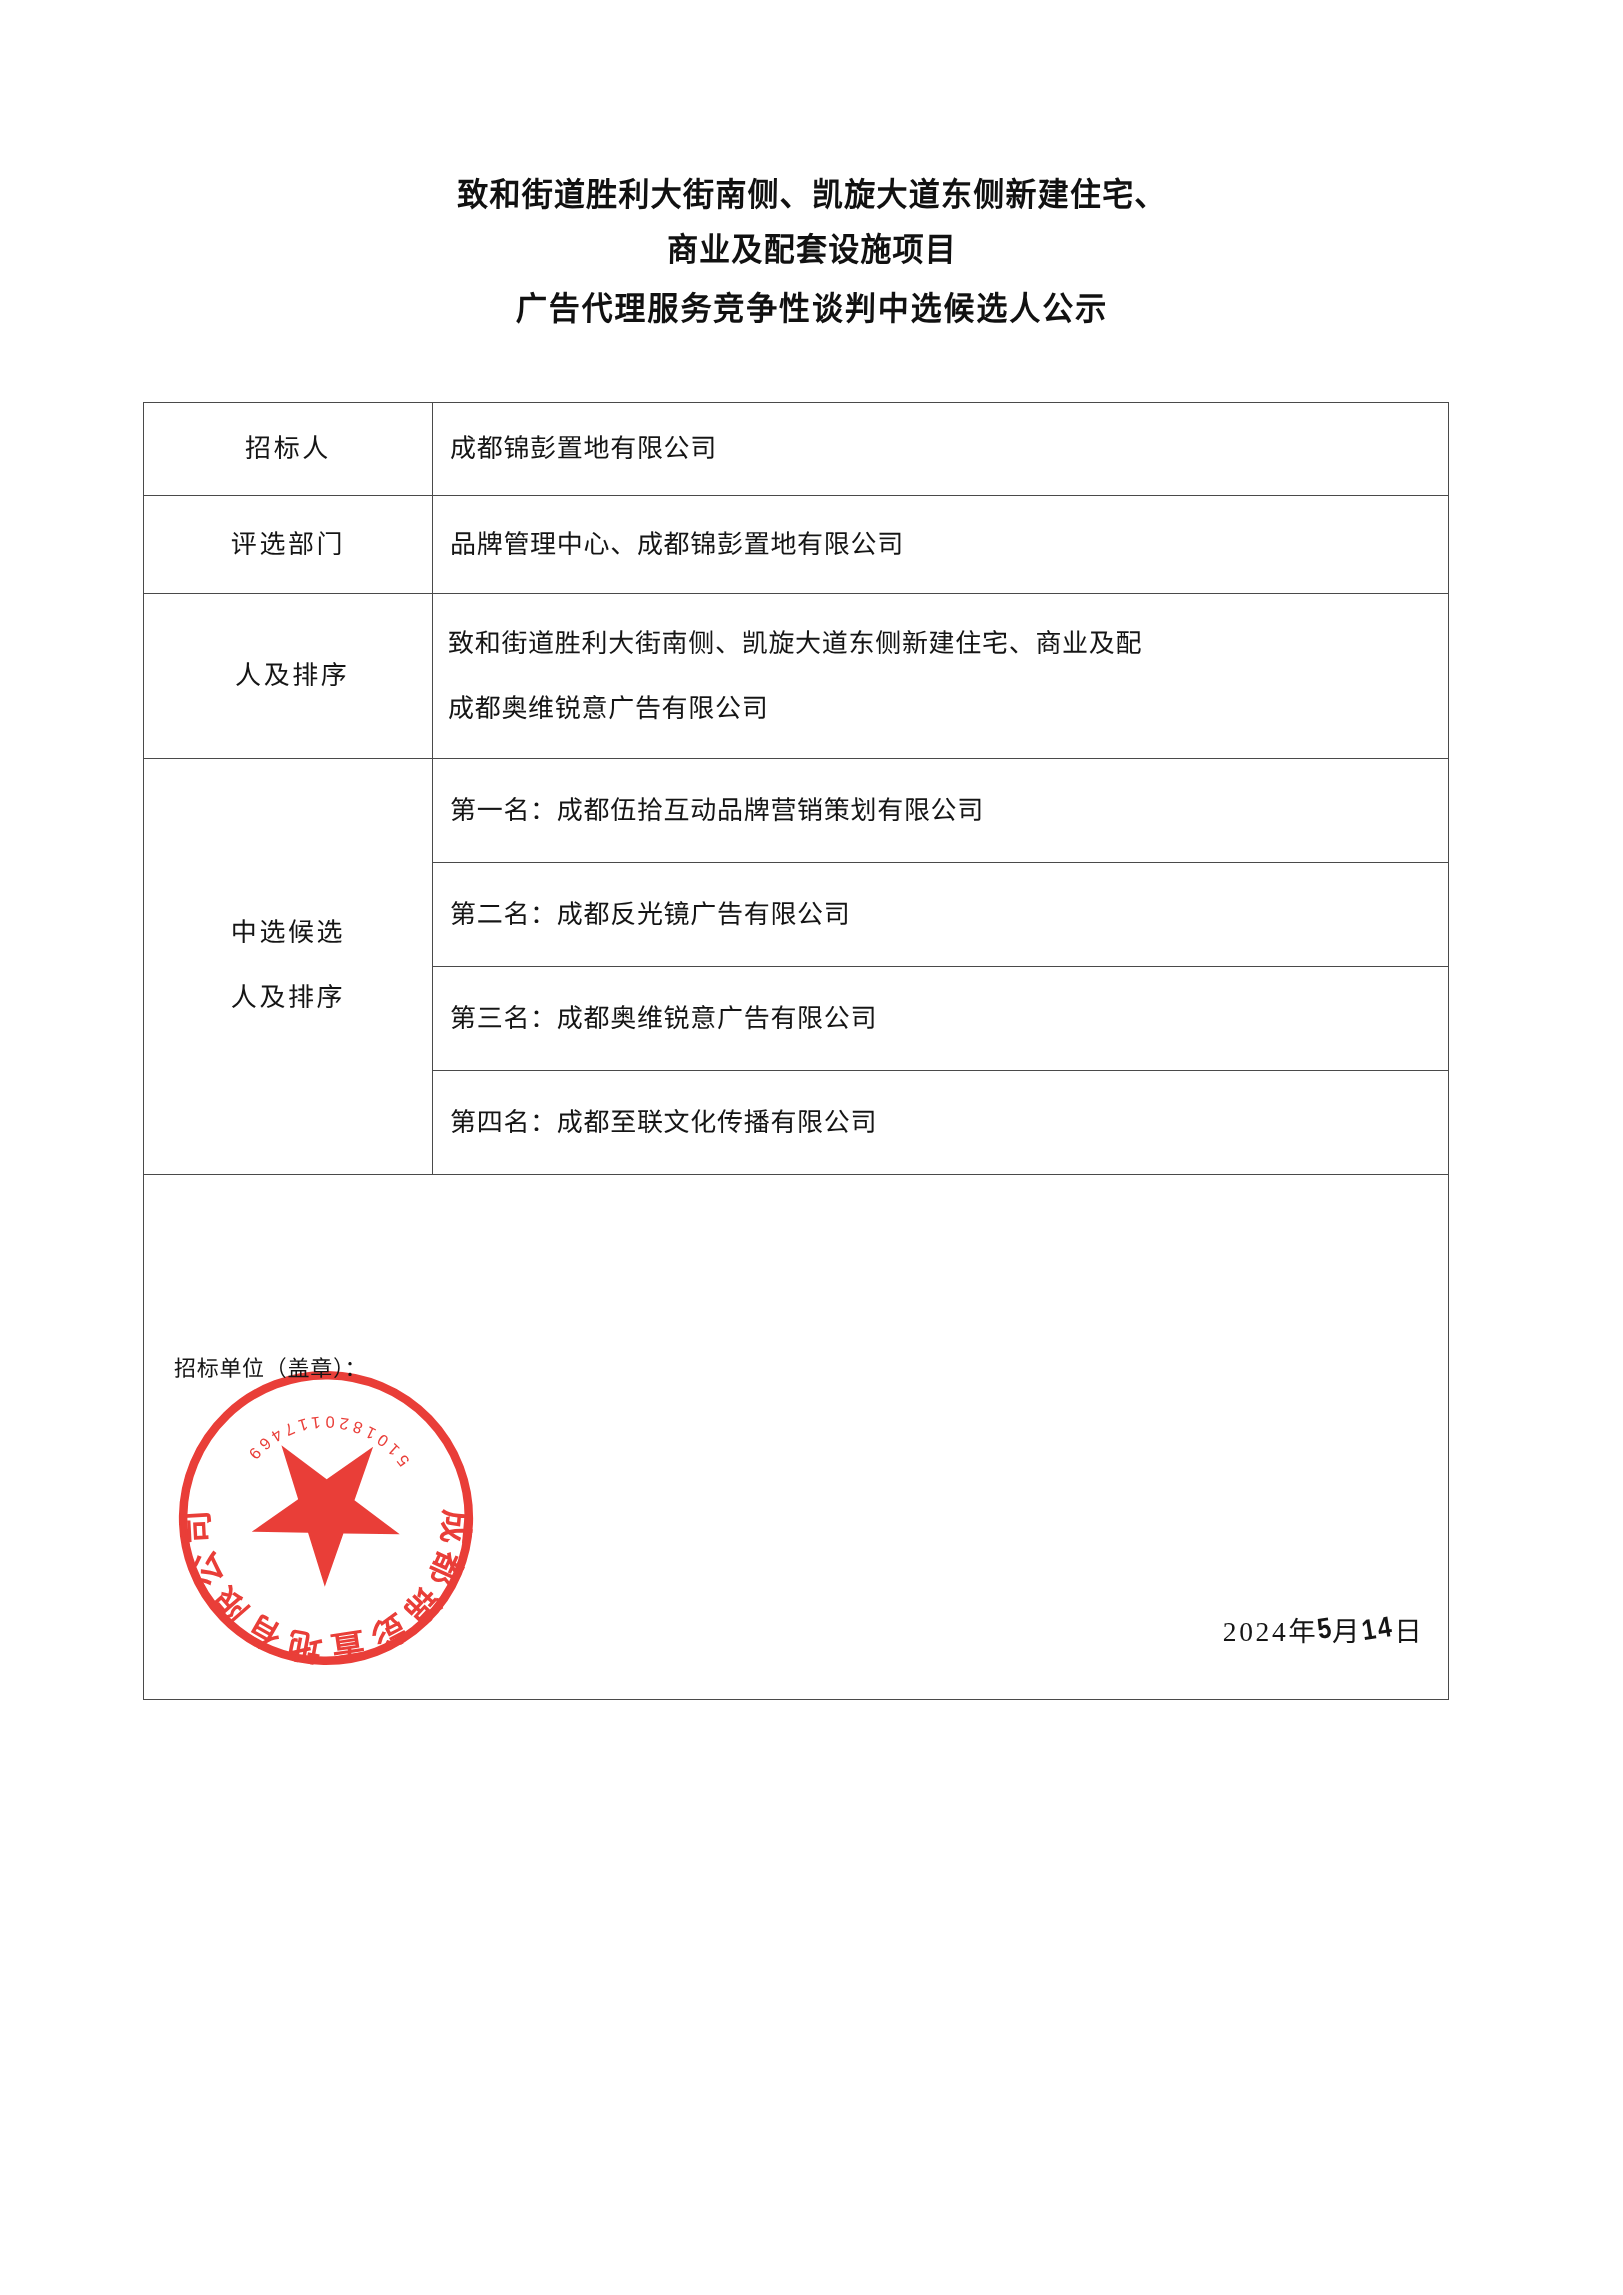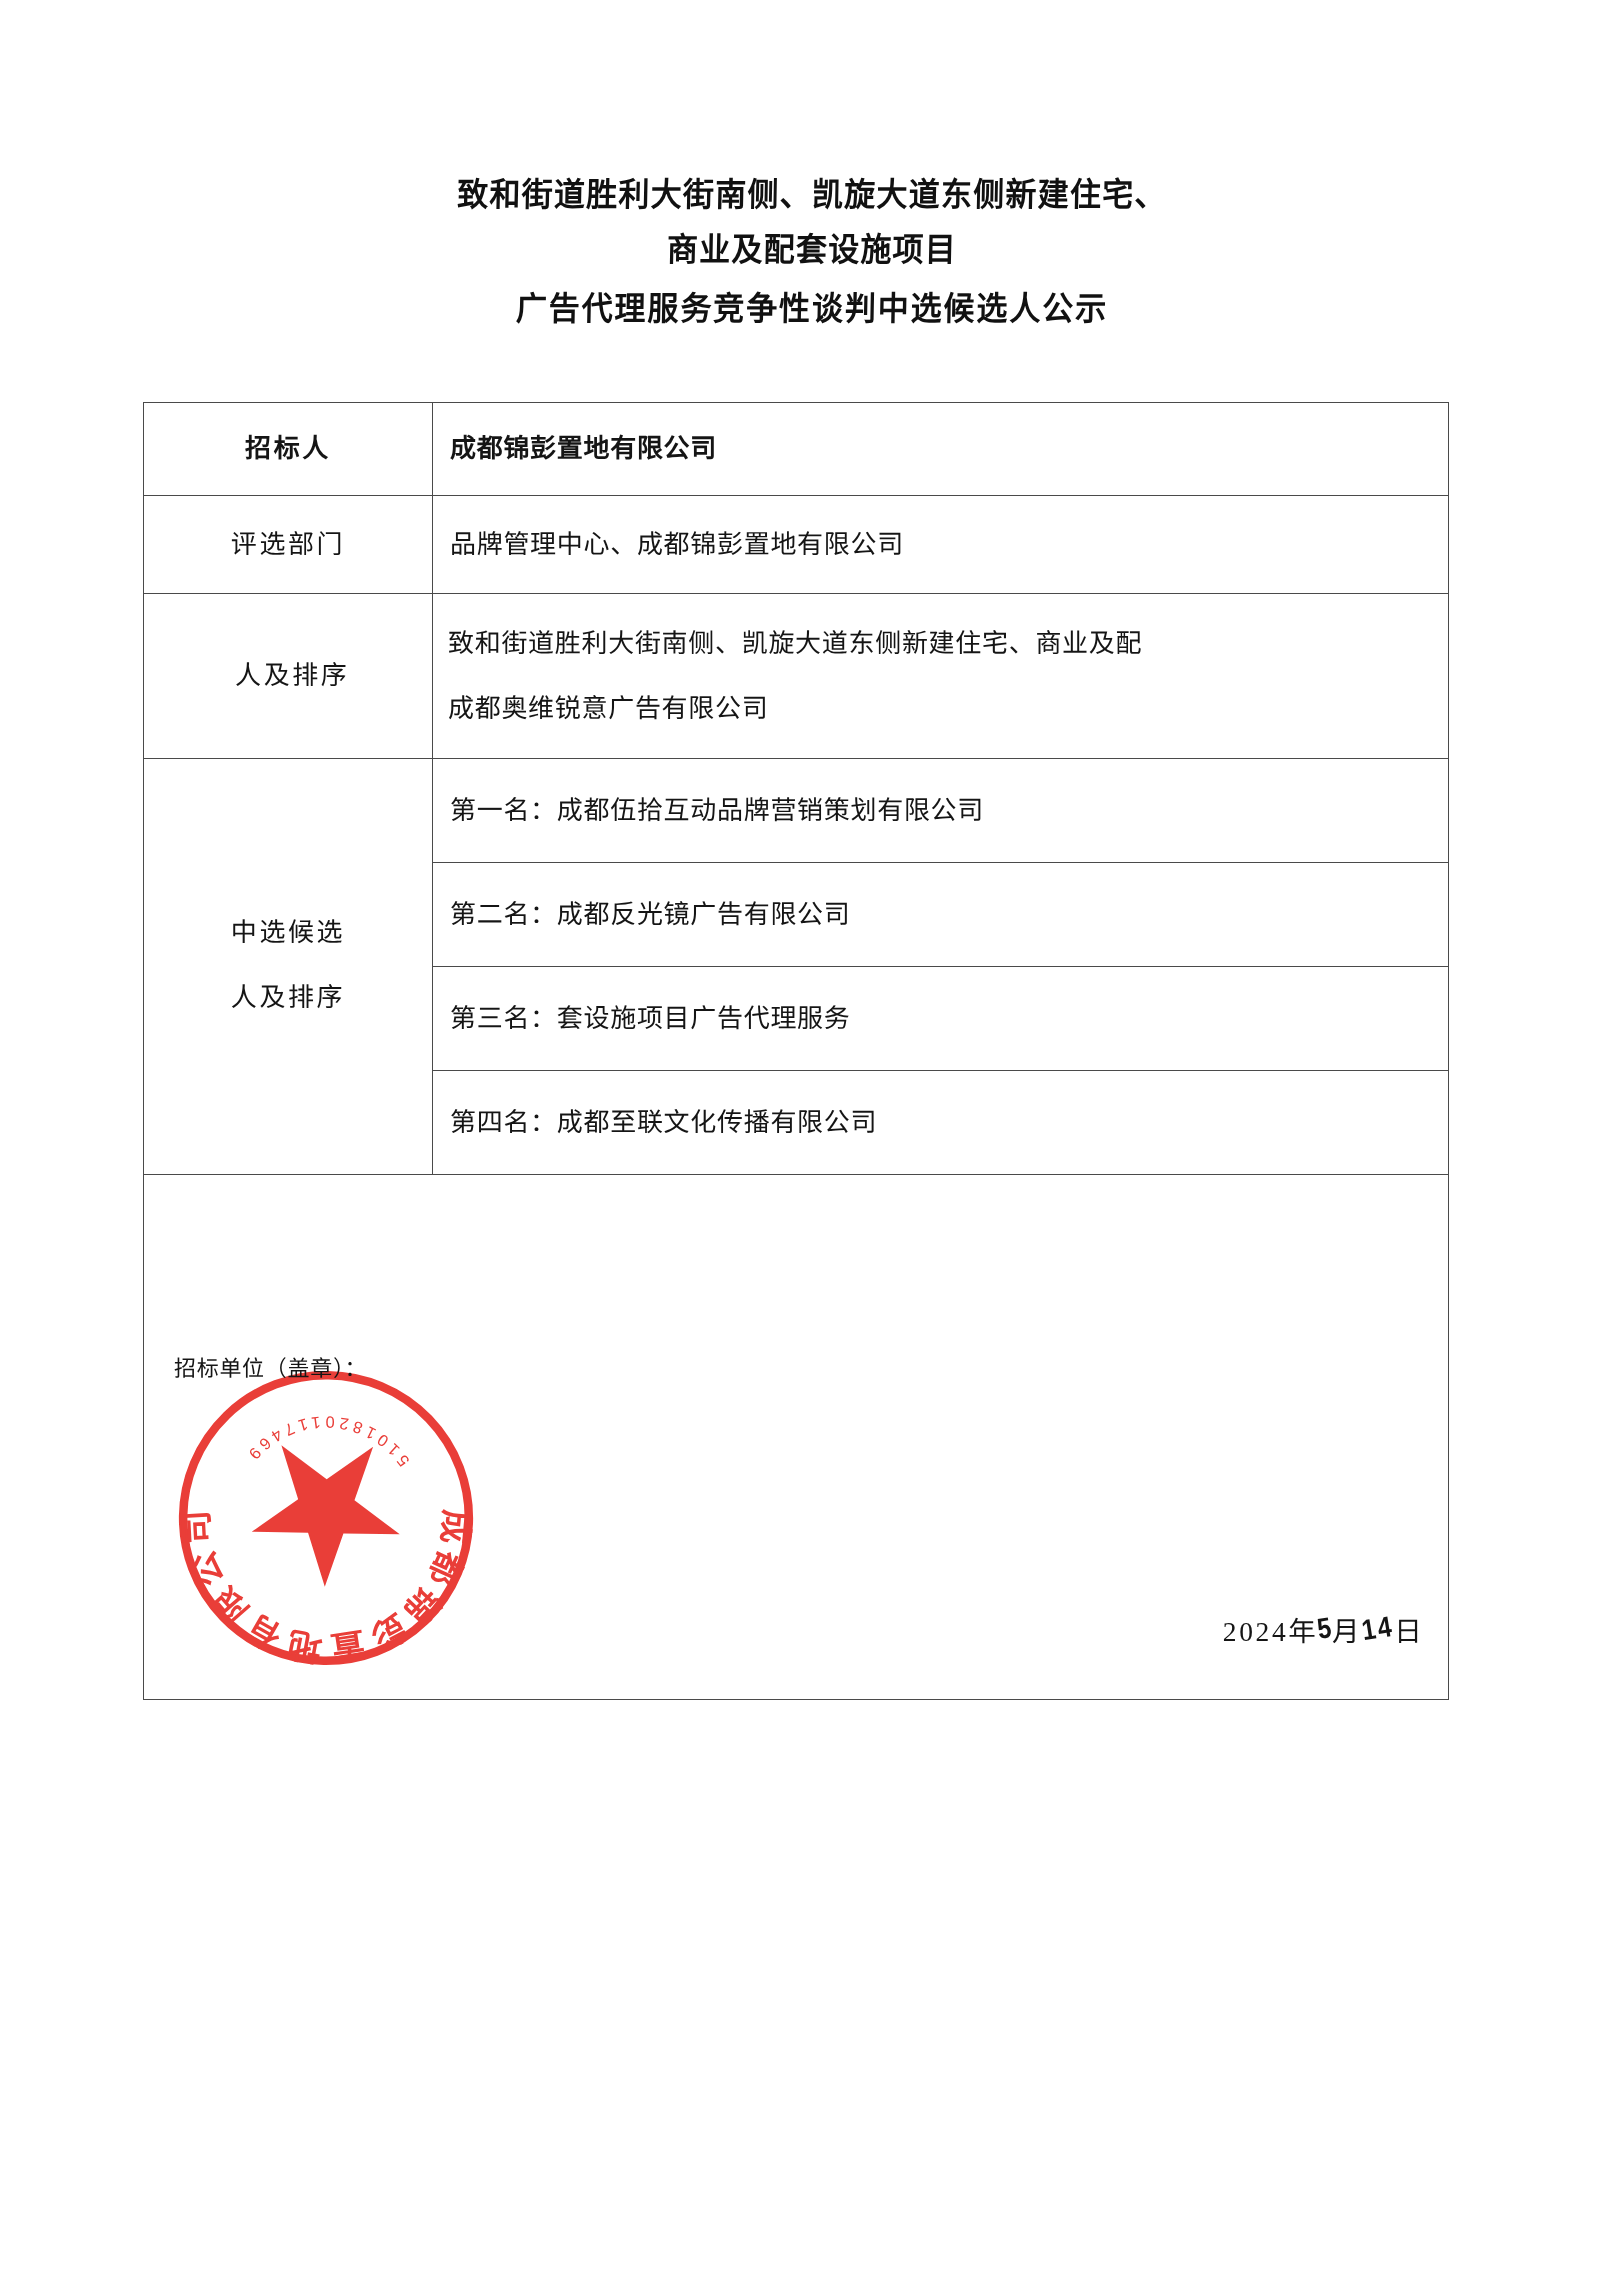--- a/index.html
+++ b/index.html
@@ -69,21 +69,21 @@
   td.lbl .lbl-two {
     display: block;
     line-height: 65px;
     font-family: Liberation Mono, monospace;
   }
   td.val {
     padding: 0 17px;
     text-align: left;
     letter-spacing: 0.7px;
   }
-  tr.r1 td { height: 92px; font-weight: bold; }
+  tr.r1 td { height: 92px; }
   tr.r2 td { height: 97px; }
   tr.r3 td { height: 164px; padding-left: 15px; }
   tr.rc td { height: 103px; }
   tr.rfoot td { height: 524px; vertical-align: top; }
 
   td.val .wrap2 {
     display: block;
     line-height: 65px;
   }
 
@@ -168,21 +168,21 @@
         <td class="lbl" rowspan="4">
           <span class="lbl-two">中选候选</span>
           <span class="lbl-two">人及排序</span>
         </td>
         <td class="val">第一名：成都伍拾互动品牌营销策划有限公司</td>
       </tr>
       <tr class="rc">
         <td class="val">第二名：成都反光镜广告有限公司</td>
       </tr>
       <tr class="rc">
-        <td class="val">第三名：套设施项目广告代理服务</td>
+        <td class="val">第三名：成都奥维锐意广告有限公司</td>
       </tr>
       <tr class="rc">
         <td class="val">第四名：成都至联文化传播有限公司</td>
       </tr>
       <tr class="rfoot">
         <td colspan="2">
           <div class="foot-inner">
 
             <div class="seal-label">招标单位（盖章）：</div>
 

